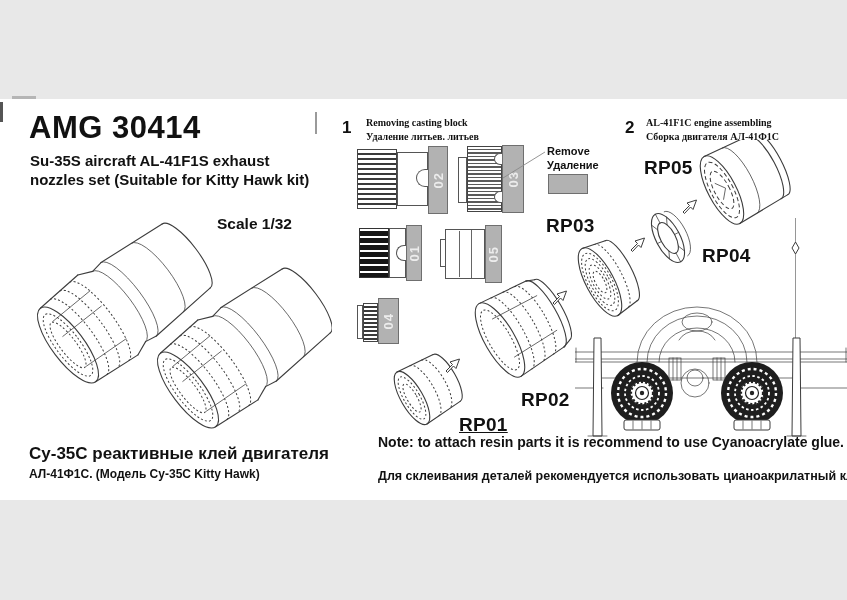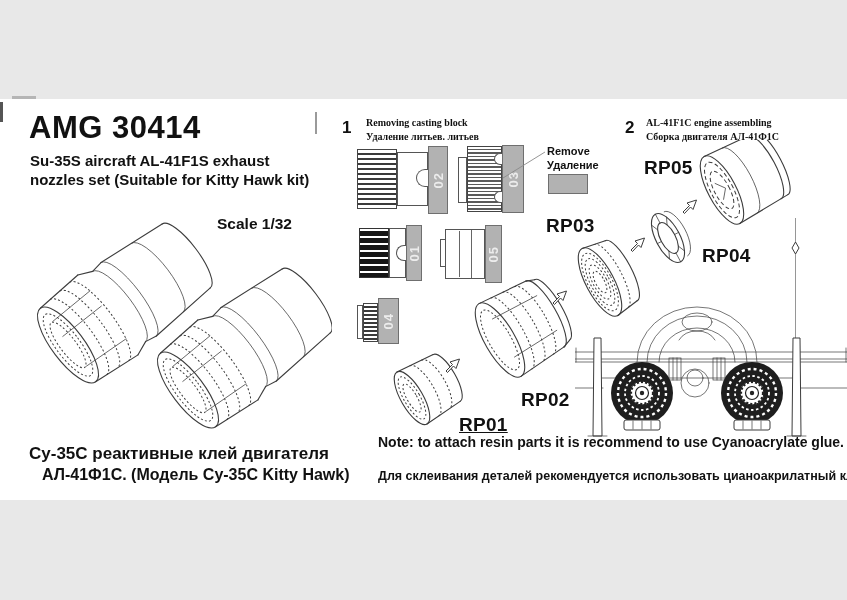--- a/index.html
+++ b/index.html
@@ -15,21 +15,21 @@
   
   .mark-h{left:12px;top:96px;width:24px;height:3px;background:#b5b5b5;}
   .mark-v1{left:0;top:102px;width:3px;height:20px;background:#555;}
   .mark-v2{left:315px;top:112px;width:2px;height:22px;background:#9a9a9a;}
 
   
   .product-code{left:29px;top:110px;font-size:31px;letter-spacing:.5px;}
   .subtitle{left:30px;top:151px;font-size:15px;line-height:19px;}
   .scale{left:217px;top:215px;font-size:15.5px;}
   .footer-ru{left:29px;top:443px;font-size:17px;line-height:21px;}
-  .footer-ru .l2{font-size:16px;margin-left:13px;}
+  .footer-ru .l2{font-size:12px;}
 
   
   .stepnum{font-size:17px;}
   .step1-num{left:342px;top:118px;}
   .step2-num{left:625px;top:118px;}
   .steptitle{font-size:10px;line-height:13.5px;font-family:Liberation Serif, serif;}
   .step1-title{left:366px;top:116px;}
   .step2-title{left:646px;top:116px;}
   .remove-lbl{left:547px;top:144px;font-size:11px;line-height:14px;}
 

